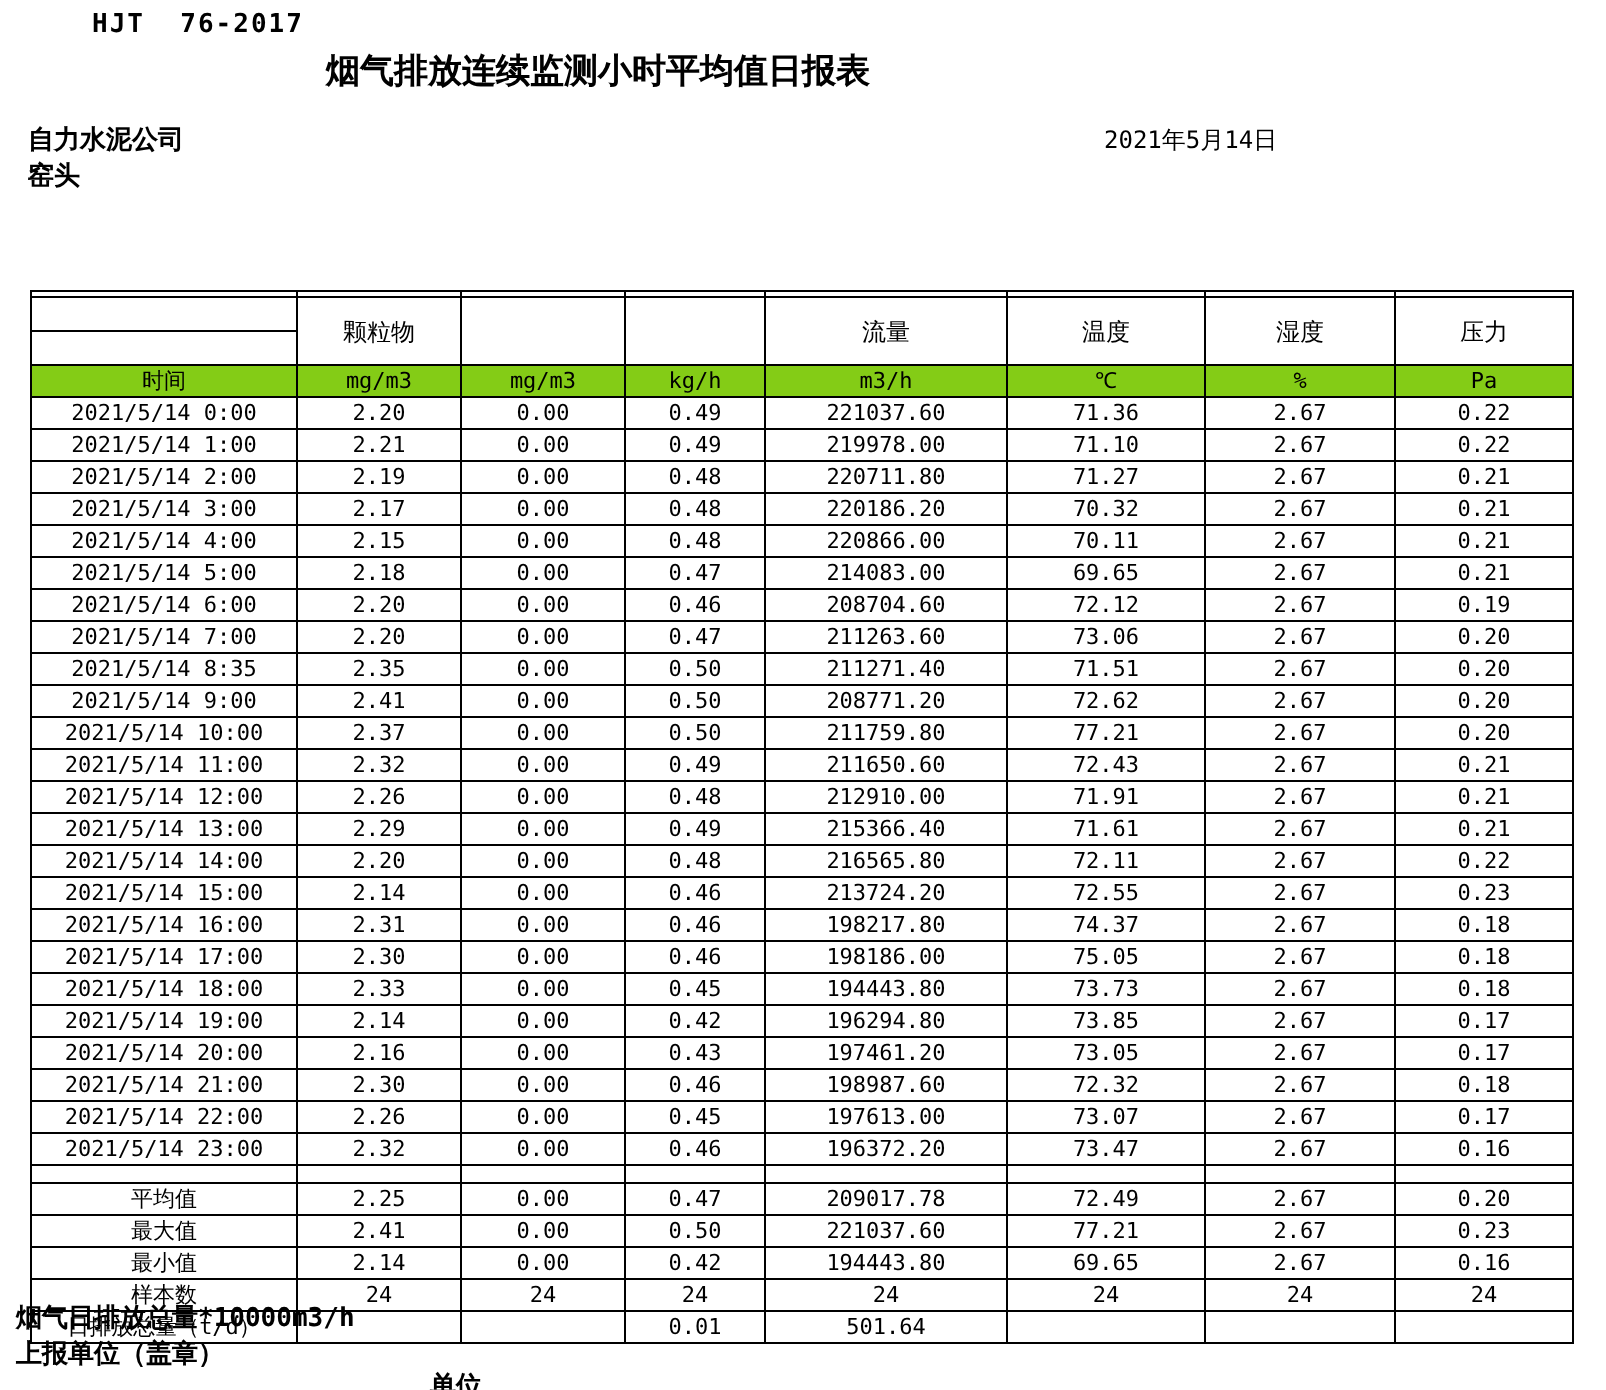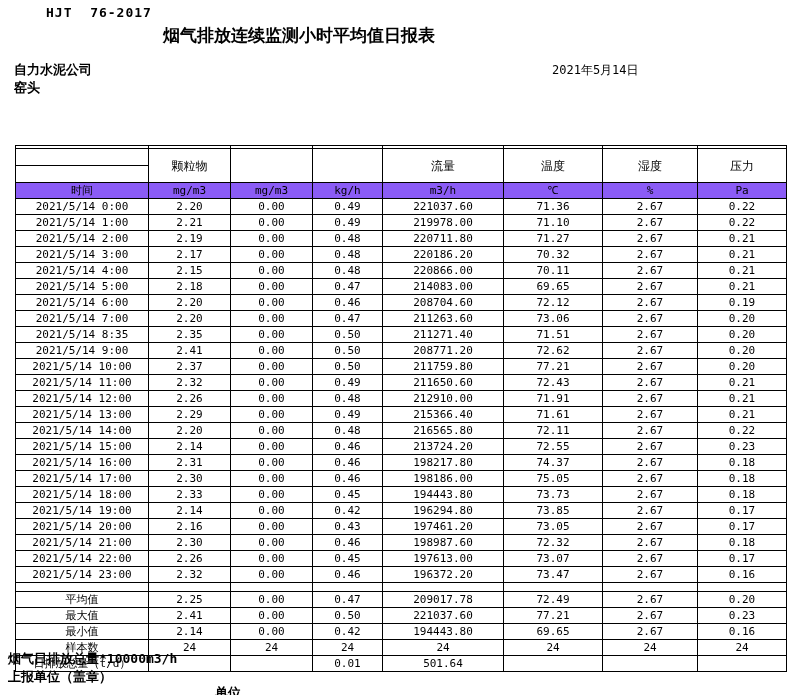--- a/index.html
+++ b/index.html
@@ -19,21 +19,21 @@
     position:absolute; left:15px; top:109px;
     border-collapse:collapse; table-layout:fixed; width:771px;margin-top:36px;
   }
   table.report td, table.report th {
     border:1px solid #000; padding:0; margin:0;
     font-size:11px; font-weight:normal; text-align:center;
     height:15px; line-height:15px; overflow:hidden; white-space:nowrap;
   }
   tr.top-spacer td { height:2px; line-height:2px; }
   tr.hdr td { height:16px; line-height:16px; font-size:12px; }
-  tr.unit-row td { background:#8b5cf6; height:15px; }
+  tr.unit-row td { background:#84cc16; height:15px; }
   td.cjk { font-size:12px; }
   tr.gap-row td { height:8px; line-height:8px; }
   .footer-note1 { left:8px; top:650px; font-size:13px; font-weight:bold; }
   .footer-note2 { left:8px; top:668px; font-size:13px; font-weight:bold; }
   .footer-unit  { left:215px; top:684px; font-size:13px; font-weight:bold; }
 </style>
 </head>
 <body>
 
 <div class="abs doc-code">HJT  76-2017</div>

